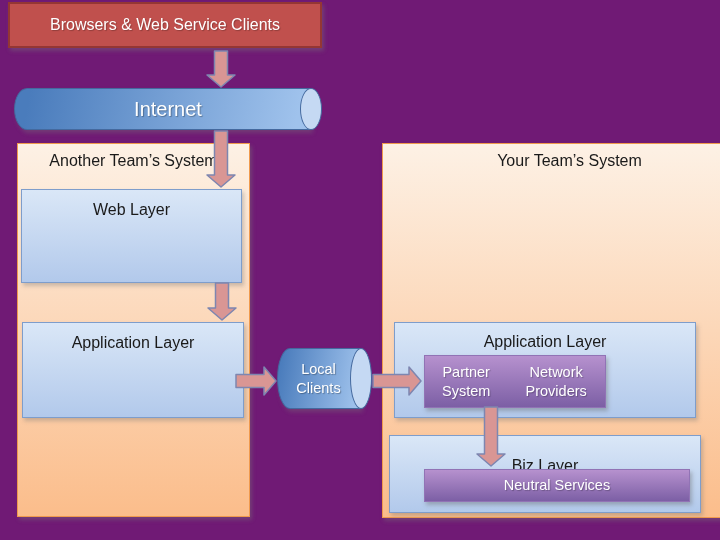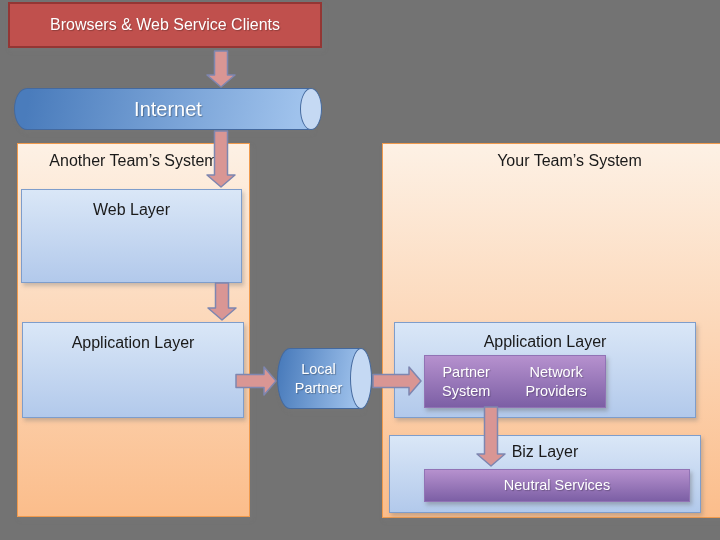--- a/index.html
+++ b/index.html
@@ -1,17 +1,17 @@
 <!DOCTYPE html>
 <html style="--red_fill: #C0504D; --red_border: #943634; --orange_top: #FDF1E5; --orange_bottom: #FBBD8B; --orange_border: #F09A4D; --blue_top: #DAE7F7; --blue_bottom: #B2C9EB; --blue_border: #7E9DCB; --purple_top: #B691CE; --purple_bottom: #7C5FA5; --purple_border: #9173B5; --cyl_dark: #4A7CBC; --cyl_light: #9FC2EC; --cyl_cap: #C5D9F3; --cyl_border: #44699E; --arrow_fill: #D99694; --arrow_stroke: #7E86B0; --text_dark: #1A1A1A; --text_light: #FFFFFF;"><head>
 <meta charset="utf-8">
 <style>
   html,body{margin:0;padding:0;background:#ffffff;}
   #stage{
-    position:relative;width:720px;height:540px;background:#737373;overflow:hidden;
+    position:relative;width:720px;height:540px;background:#701a75;overflow:hidden;
     font-family:"Liberation Sans", sans-serif;color:var(--text_dark);
   }
   .abs{position:absolute;box-sizing:border-box;}
   .shadow{box-shadow:2px 3px 4px rgba(120,120,120,.38);}
   
   .red-box{
     background:linear-gradient(to bottom,var(--red_fill),var(--red_fill));
     border:2px solid var(--red_border);
     display:flex;align-items:center;justify-content:center;
     color:var(--text_light);font-size:16px;
@@ -109,40 +109,40 @@
     <polygon points="9.5,1 22.5,1 22.5,26 30,26 16,38 2,26 9.5,26"></polygon>
   </svg>
 
   <svg class="abs arrow" style="left:235px;top:365px;" width="42" height="32" aria-hidden="true">
     <polygon points="1,9.5 29,9.5 29,2 41,16 29,30 29,22.5 1,22.5"></polygon>
   </svg>
 
   <div class="abs cylinder" style="left:277px;top:348px;width:95px;height:61px;">
     <div class="cyl-body"></div>
     <div class="cyl-cap"></div>
-    <div class="cyl-label" style="left:2px;right:14px;top:0;bottom:0;font-size:14.5px;">Local Partner</div>
+    <div class="cyl-label" style="left:2px;right:14px;top:0;bottom:0;font-size:14.5px;">Local Clients</div>
   </div>
 
   <svg class="abs arrow" style="left:372px;top:365px;" width="50" height="32" aria-hidden="true">
     <polygon points="1,9.5 37,9.5 37,2 49,16 37,30 37,22.5 1,22.5"></polygon>
   </svg>
 
   <div class="abs system shadow" style="left:382px;top:143px;width:375px;height:375px;">
     <div class="system-title">Your Team’s System</div>
 
     <div class="abs layer shadow" style="left:11px;top:178px;width:302px;height:96px;">
       <div class="layer-title" style="top:10px;">Application Layer</div>
       <div class="abs service" style="left:29px;top:32px;width:182px;height:53px;">
         <span>Partner System</span>
         <span>Network Providers</span>
       </div>
     </div>
 
     <div class="abs layer shadow" style="left:6px;top:291px;width:312px;height:78px;">
-      <div class="layer-title" style="top:7px;">Biz Layer</div>
+      <div class="layer-title" style="top:21px;">Biz Layer</div>
       <div class="abs service" style="left:34px;top:33px;width:266px;height:33px;">
         <span>Neutral Services</span>
       </div>
     </div>
   </div>
 
   <svg class="abs arrow" style="left:475px;top:406px;" width="32" height="61" aria-hidden="true">
     <polygon points="9.5,1 22.5,1 22.5,48 30,48 16,60 2,48 9.5,48"></polygon>
   </svg>
 

